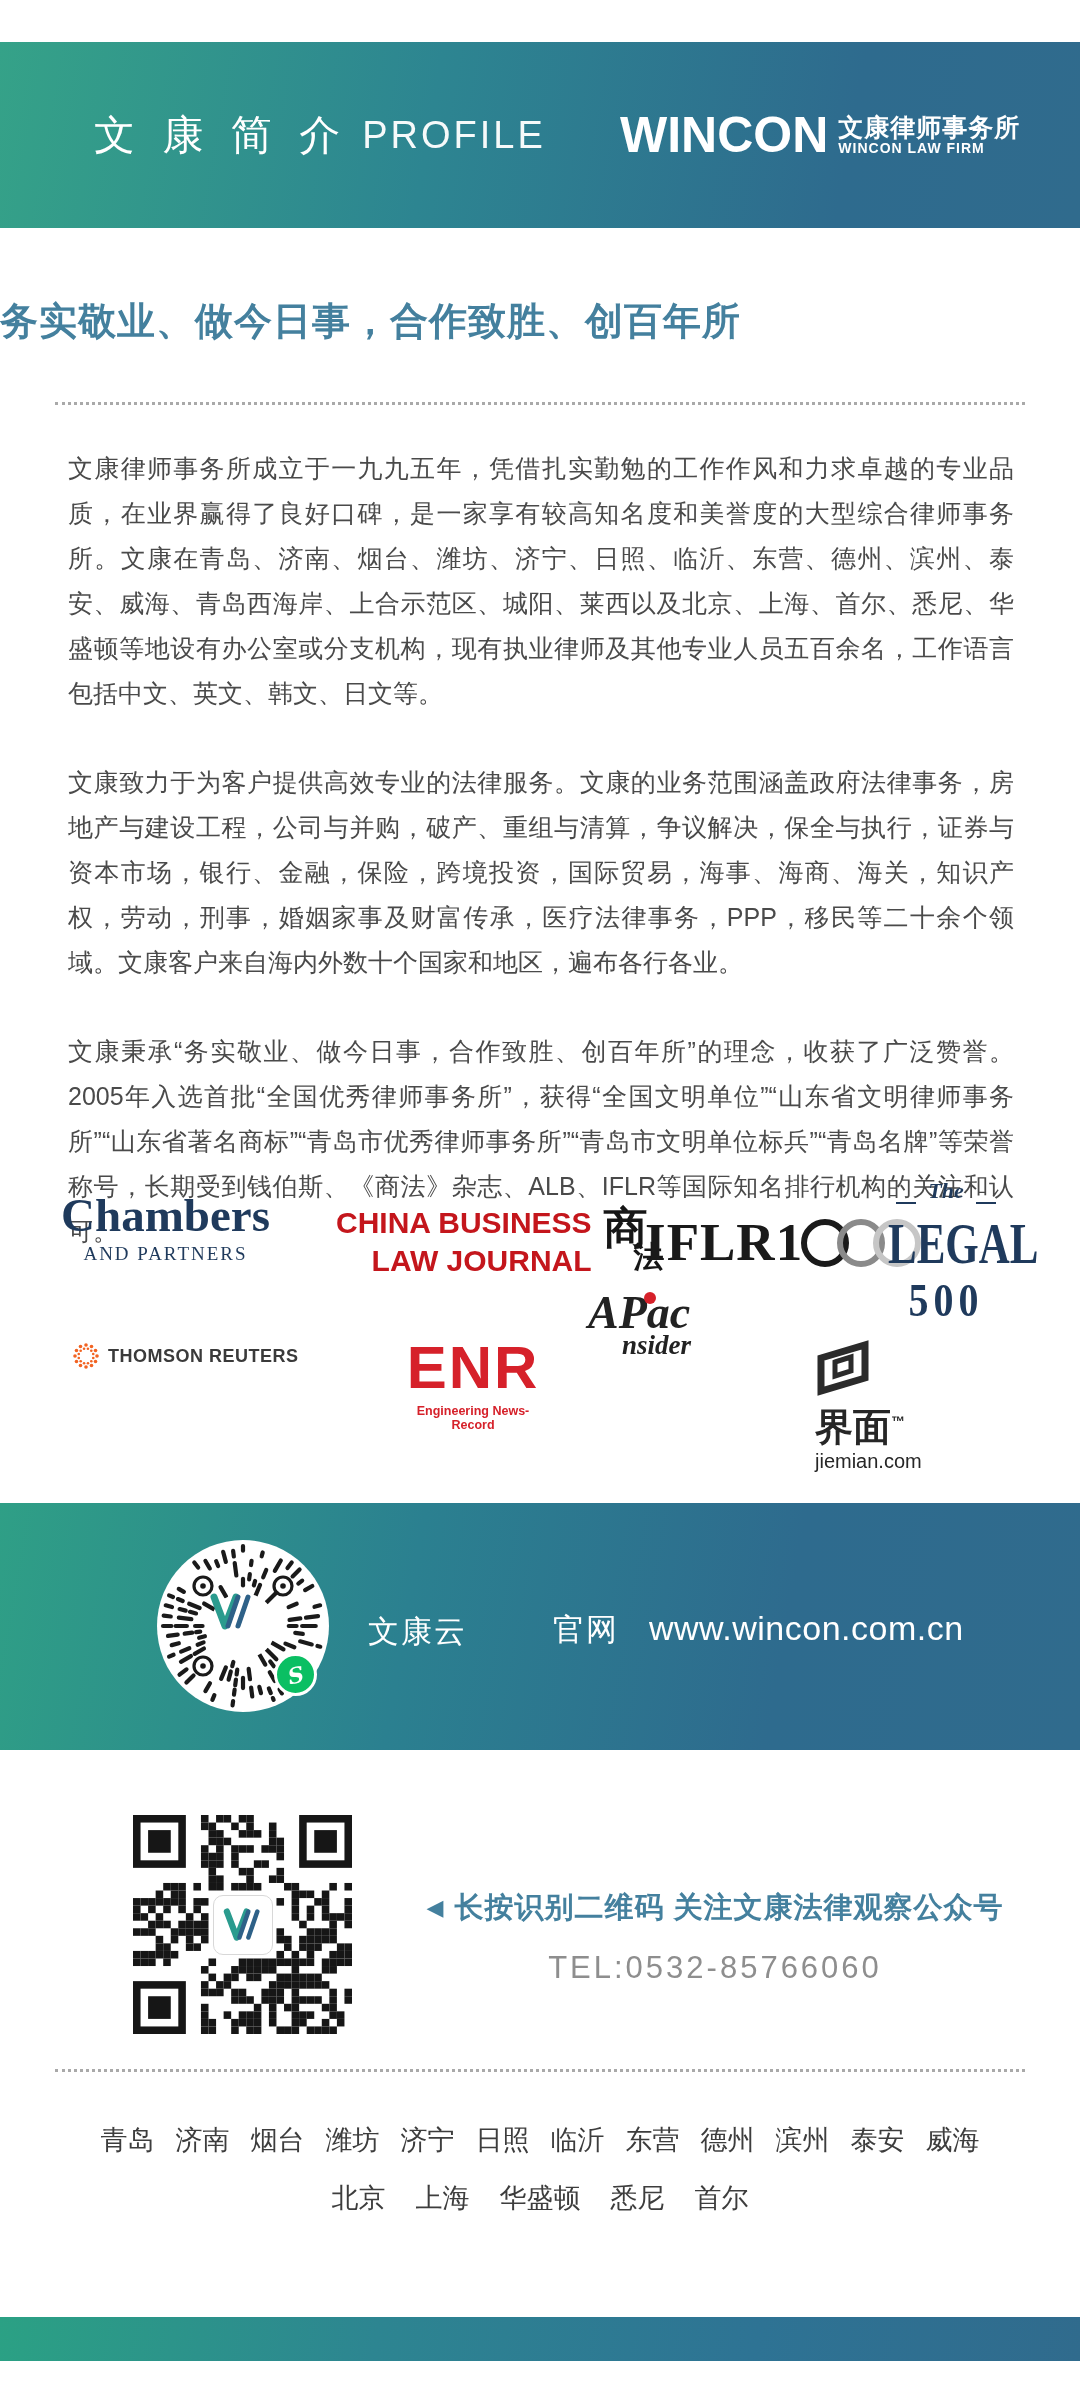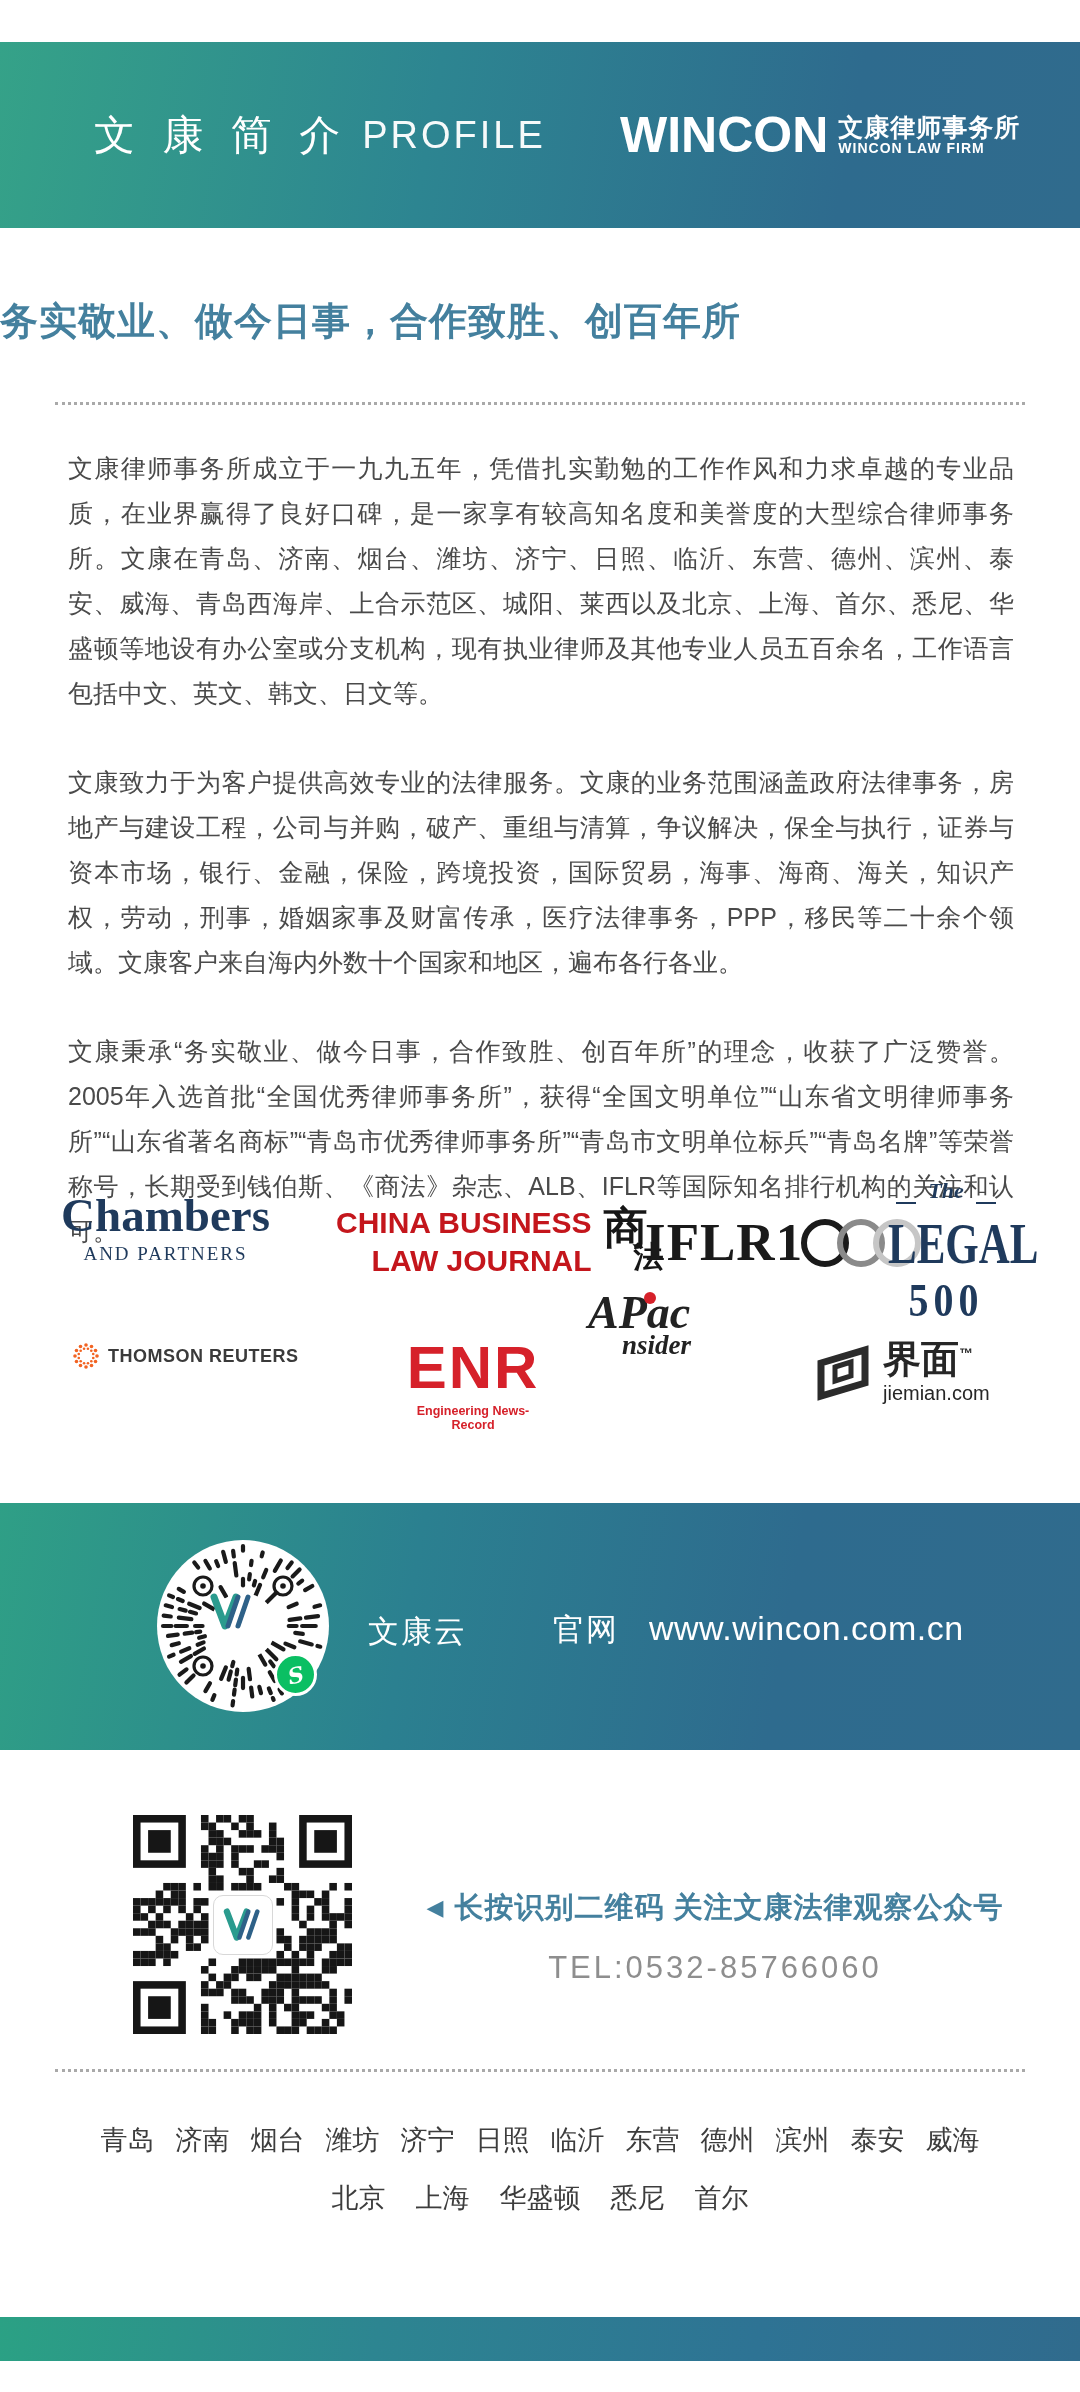--- a/index.html
+++ b/index.html
@@ -65,21 +65,21 @@
 
   .enr{left:398px;top:1338px;width:150px;text-align:center;color:var(--brand_red);}
   .enr-title{font-size:60px;font-weight:800;letter-spacing:2px;line-height:1.0;}
   .enr-sub{font-size:12.5px;font-weight:700;margin-top:6px;}
 
   .apac{left:588px;top:1290px;width:170px;color:#222;}
   .apac-script{position:relative;font-family:"Liberation Serif","DejaVu Serif",serif;font-style:italic;font-weight:700;font-size:46px;line-height:1.0;}
   .red-dot{position:absolute;left:56px;top:2px;width:12px;height:12px;border-radius:50%;background:var(--brand_red);}
   .apac-sub{font-family:"Liberation Serif","DejaVu Serif",serif;font-style:italic;font-weight:700;font-size:27px;margin:-6px 0 0 34px;}
 
-  .jiemian{left:815px;top:1340px;display:flex;align-items:center;gap:12px;color:#262626;}
+  .jiemian{left:815px;top:1340px;display:flex;gap:12px;color:#262626;flex-direction:column;}
   .jm-cn{font-size:38px;font-weight:800;line-height:1.0;}
   .jm-cn sup{font-size:14px;font-weight:700;}
   .jm-domain{font-size:20px;font-weight:400;margin-top:4px;}
 
   
   .mid-banner{position:absolute;left:0;top:1503px;width:1080px;height:247px;
           background:linear-gradient(100deg,#2f9f86 0%,#2b8090 38%,var(--grad_blue) 72%,#306b8d 100%);}
   .mini-qr{position:absolute;left:157px;top:37px;width:172px;height:172px;border-radius:50%;background:#fff;}
   .mini-qr svg{position:absolute;left:0;top:0;}
   .w-badge{position:absolute;left:50%;top:50%;transform:translate(-50%,-50%);width:66px;height:66px;border-radius:50%;

